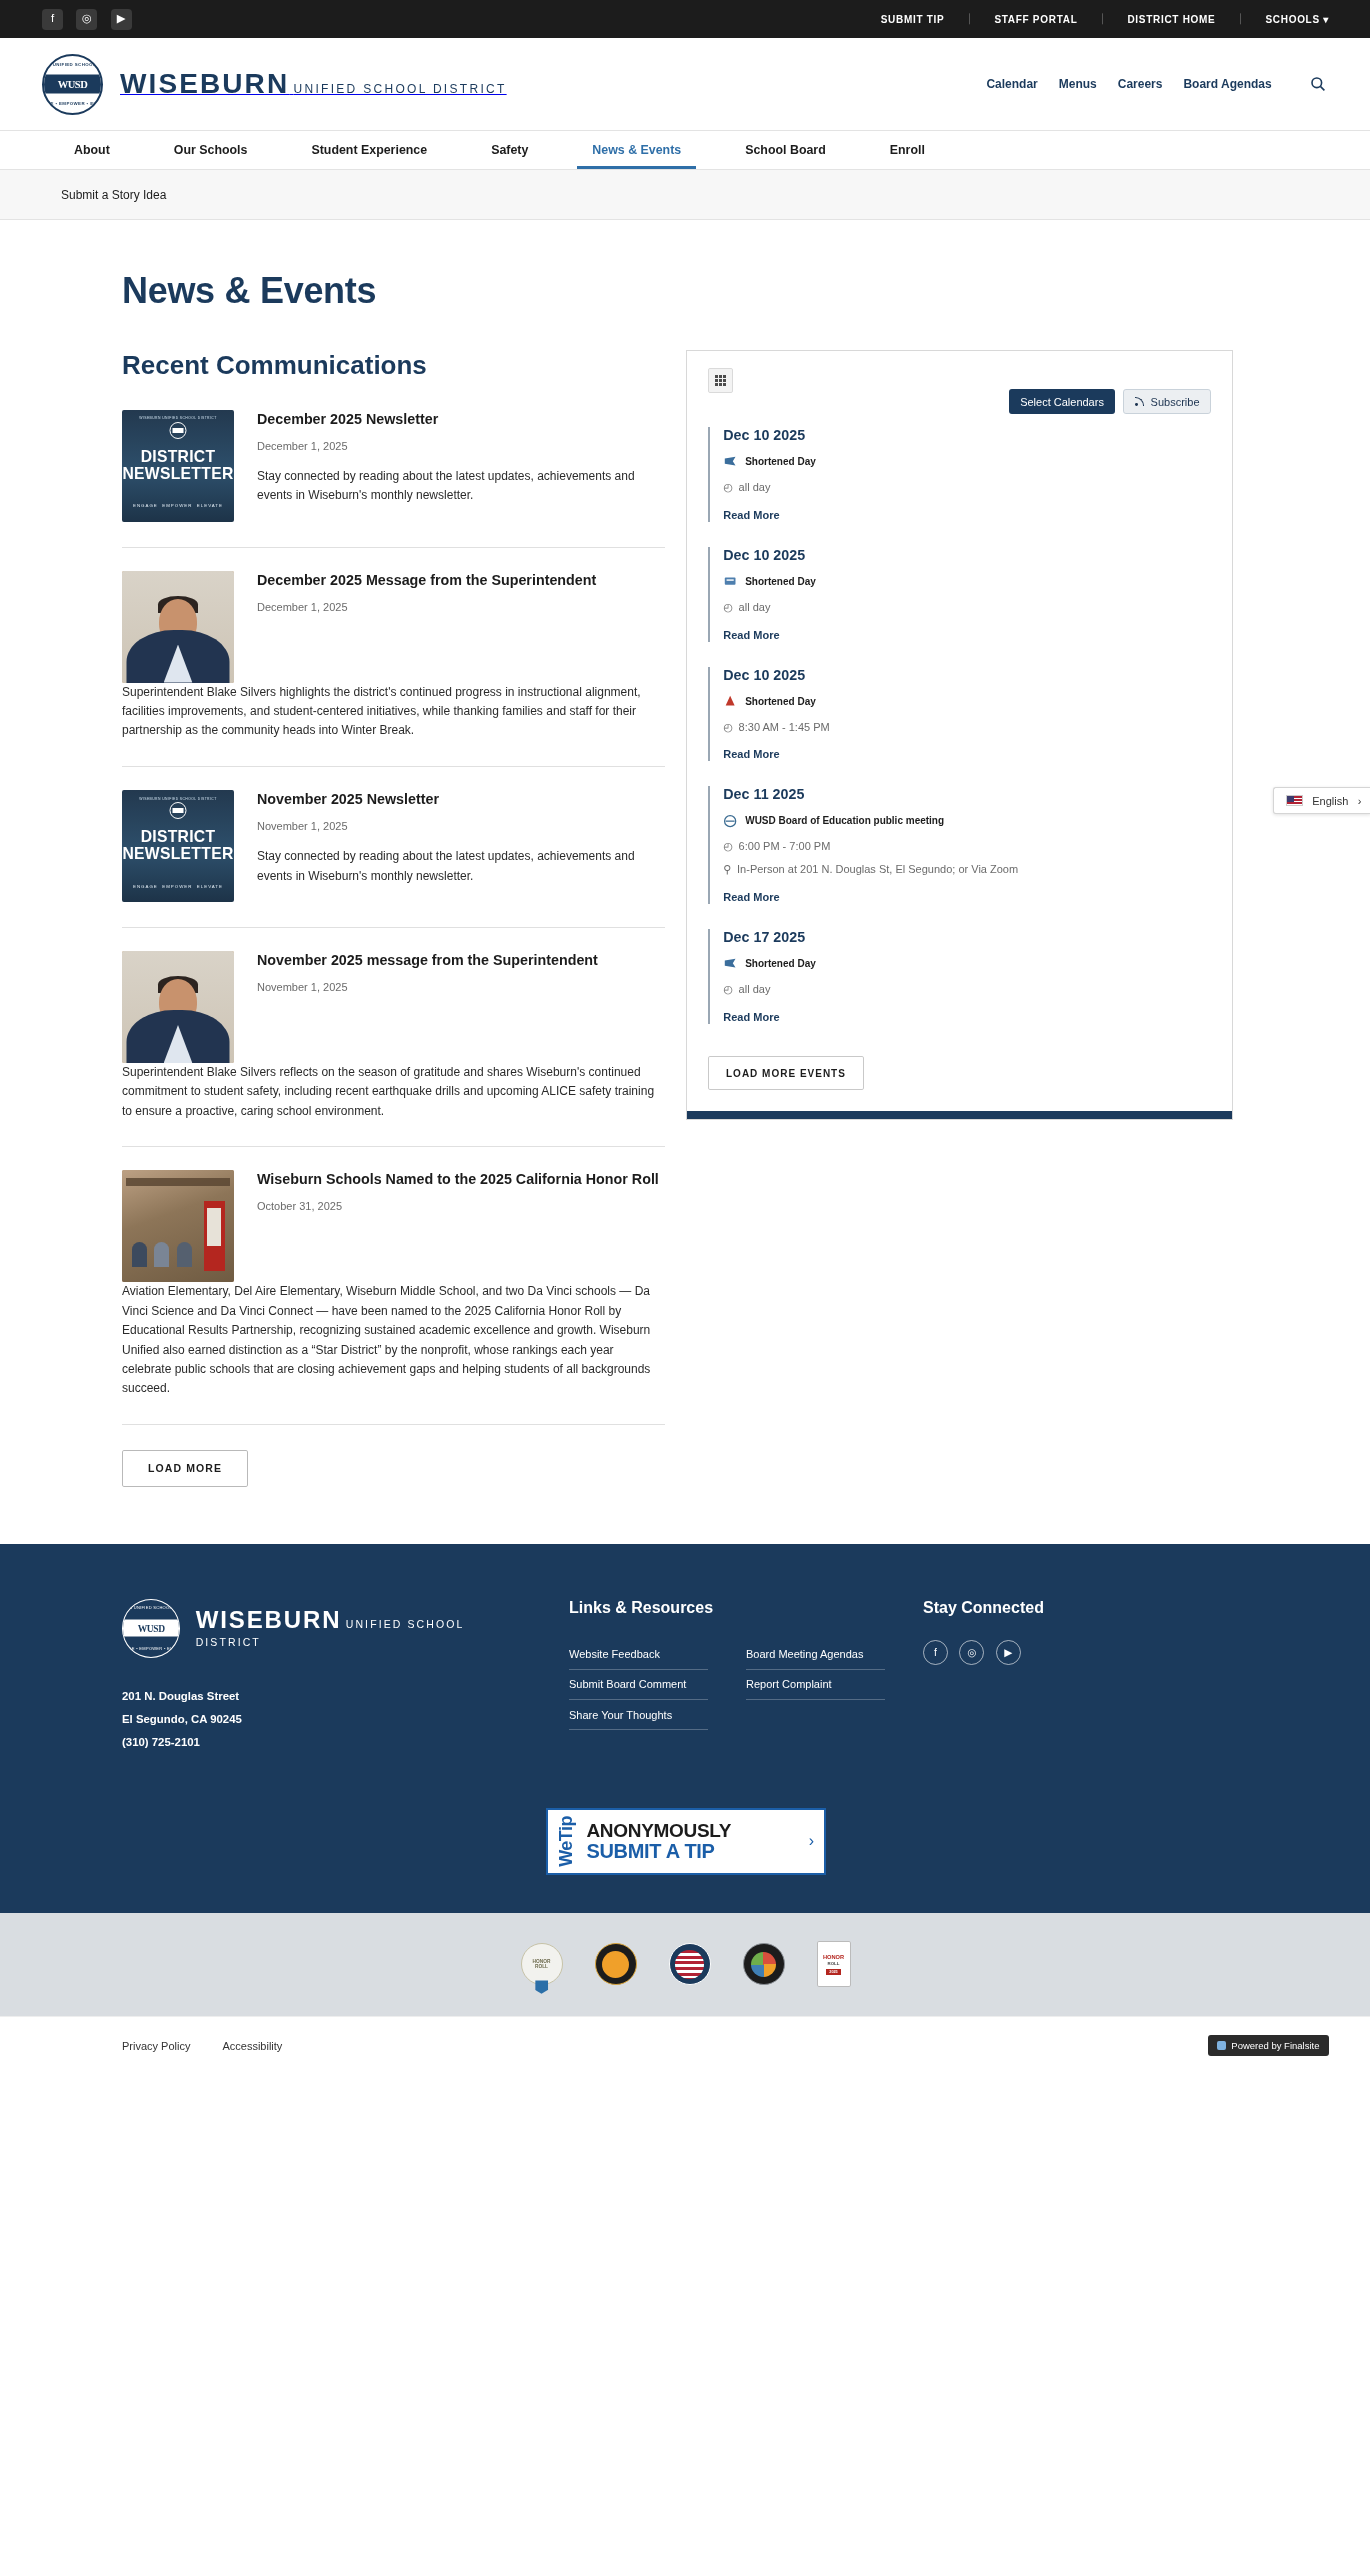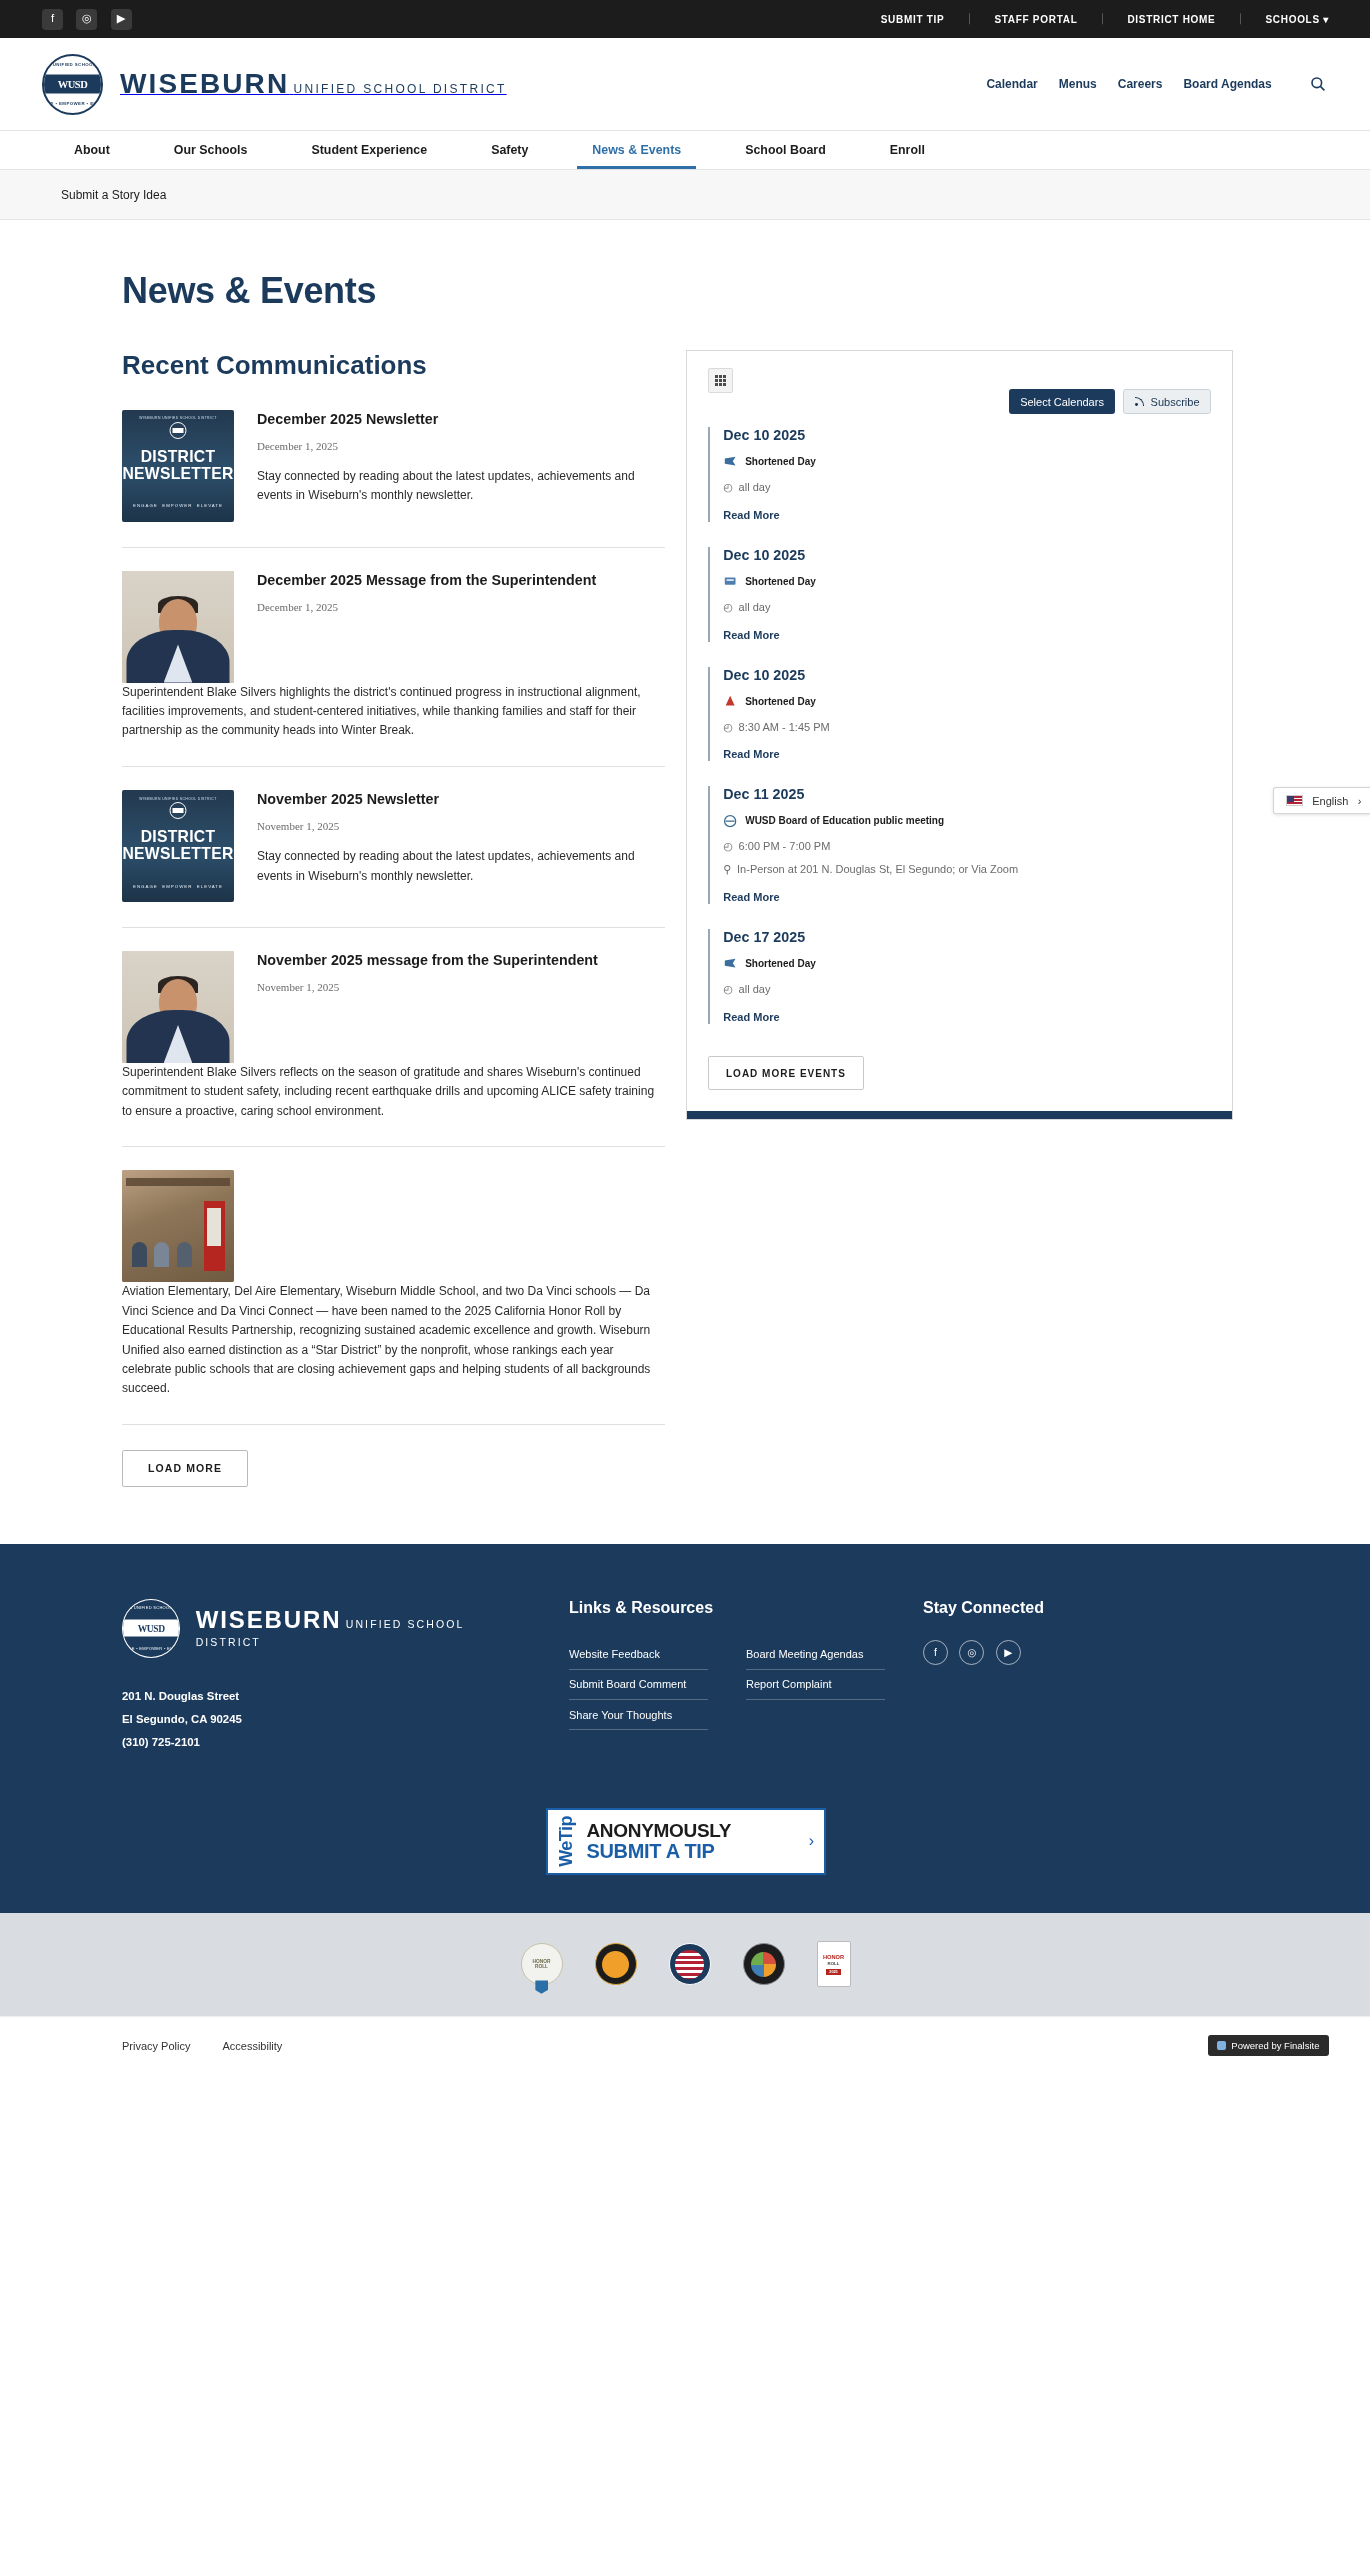--- a/index.html
+++ b/index.html
@@ -262,21 +262,21 @@
   .thumb.classroom .k1 { left: 9.5px; background: #3c4a5e; }
   .thumb.classroom .k2 { left: 32px; background: #7a8595; }
   .thumb.classroom .k3 { left: 55px; background: #55606f; }
 
   .news-body { flex: 1; min-width: 0; }
   .news-title {
     font-size: 14.3px; font-weight: 700; color: #1c1c1c;
     margin: 0 0 11.4px 0; line-height: 1.32;
   }
   .news-date {
-    font-size: 11px; color: #6b6b6b; margin-bottom: 15.2px; font-family: Liberation Serif, serif;
+    font-size: 11px; color: #6b6b6b; margin-bottom: 15.2px;
   }
   .news-desc {
     font-size: 12px; color: #2b2b2b; line-height: 1.62;
     margin: 0;
   }
   .news-desc.full { flex-basis: 100%; }
   .load-more-btn {
     margin-top: 25px;
     display: inline-flex; align-items: center; justify-content: center;
     border: 1px solid #b9b9b9;
@@ -694,20 +694,24 @@
       
       <div class="news-item">
         <div class="thumb classroom">
           <div class="cbg"></div>
             <div class="band2"></div>
           <div class="kid k1"></div>
             <div class="kid k2"></div>
             <div class="kid k3"></div>
           <div class="red"></div>
         </div>
+        <div class="news-body">
+          <p class="news-title">Wiseburn Schools Named to the 2025 California Honor Roll</p>
+          <div class="news-date">October 31, 2025</div>
+        </div>
         <p class="news-desc full">Aviation Elementary, Del Aire Elementary, Wiseburn Middle School, and two Da Vinci schools — Da Vinci Science and Da Vinci Connect — have been named to the 2025 California Honor Roll by Educational Results Partnership, recognizing sustained academic excellence and growth. Wiseburn Unified also earned distinction as a “Star District” by the nonprofit, whose rankings each year celebrate public schools that are closing achievement gaps and helping students of all backgrounds succeed.</p>
       </div>
 
       <button class="load-more-btn">LOAD MORE</button>
     </div>
 
     <div class="col-right">
       <div class="cal-card">
         <div class="cal-toolbar">
           <button class="grid-icon-btn" aria-label="Grid view">

